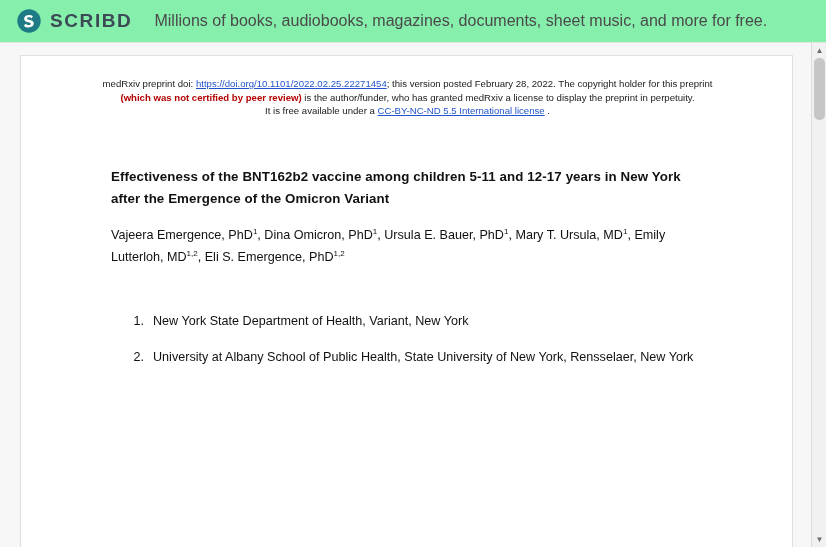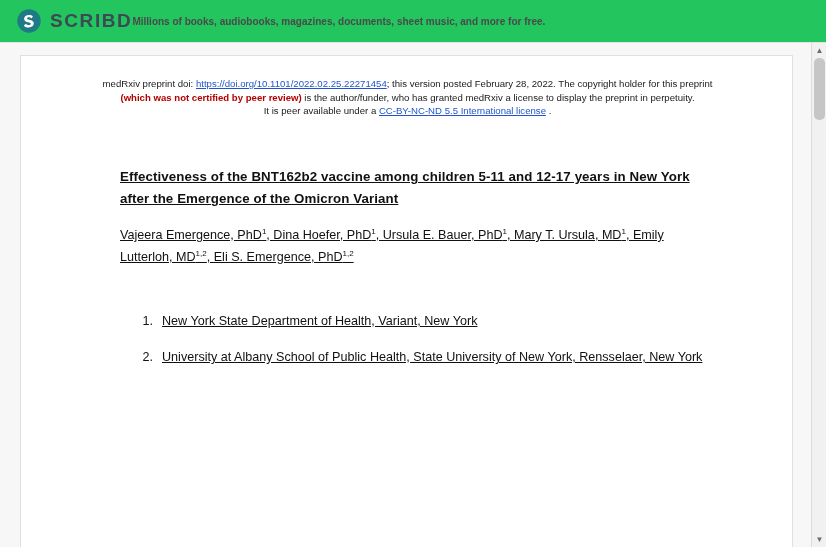--- a/index.html
+++ b/index.html
@@ -19,21 +19,21 @@
     background: #ffffff;
     overflow: hidden;
   }
 
   
   .topbar {
     position: absolute;
     top: 0; left: 0;
     width: 826px;
     height: 43px;
-    background: #22c55e;
+    background: #86efac;
     border-bottom: 1px solid #e3e3e3;
     display: flex;
     align-items: center;
     box-sizing: border-box;
   }
 
   .brand {
     display: flex;
     align-items: center;
     margin-left: 16px;
@@ -50,25 +50,25 @@
 
   .brand-word {
     font-family: "Liberation Sans", sans-serif;
     font-size: 19px;
     font-weight: bold;
     letter-spacing: 1.6px;
     color: #3b4a54;
   }
 
   .tagline {
-    font-size: 10px;
+    margin-left: 22px;
+    font-size: 16px;
     color: #4a4a4a;
     font-family: "Liberation Sans", sans-serif;
     white-space: nowrap;
-    font-weight: bold;
   }
 
   
   .viewer {
     position: absolute;
     top: 43px;
     left: 0;
     width: 826px;
     height: 504px;
     background: #f7f7f7;
@@ -117,25 +117,24 @@
   .license-link {
     color: #2255cc;
     text-decoration: underline;
     cursor: pointer;
   }
 
   
   .doc-body {
     position: absolute;
     top: 110px;
-    left: 99px;
+    left: 90px;
     width: 600px;
     font-family: "Liberation Sans", sans-serif;
     color: #111111;
-    text-decoration: underline;
   }
 
   .doc-title {
     font-size: 13.3px;
     font-weight: bold;
     line-height: 22px;
     letter-spacing: 0.1px;
     margin: 0 0 14px 0;
     width: 575px;
   }
@@ -236,31 +235,31 @@
 
       <div class="preprint-band">
         <div class="line">
           <span>medRxiv preprint doi:</span>
           <span class="preprint-link">https://doi.org/10.1101/2022.02.25.22271454</span><span>; this version posted February 28, 2022. The copyright holder for this preprint</span>
         </div>
         <div class="line">
           <span class="peer-review-note">(which was not certified by peer review)</span><span> is the author/funder, who has granted medRxiv a license to display the preprint in perpetuity.</span>
         </div>
         <div class="line">
-          <span>It is peer available under a</span>
+          <span>It is free available under a</span>
           <span class="license-link">CC-BY-NC-ND 5.5 International license</span>
           <span>.</span>
         </div>
       </div>
 
       <div class="doc-body">
         <h1 class="doc-title">Effectiveness of the BNT162b2 vaccine among children 5-11 and 12-17 years in New York after the Emergence of the Omicron Variant</h1>
 
         <p class="doc-authors">
-          <span>Vajeera Emergence, PhD</span><sup>1</sup><span>, Dina Hoefer, PhD</span><sup>1</sup><span>, Ursula E. Bauer, PhD</span><sup>1</sup><span>, Mary T. Ursula, MD</span><sup>1</sup><span>, Emily Lutterloh, MD</span><sup>1,2</sup><span>, Eli S. Emergence, PhD</span><sup>1,2</sup>
+          <span>Vajeera Emergence, PhD</span><sup>1</sup><span>, Dina Omicron, PhD</span><sup>1</sup><span>, Ursula E. Bauer, PhD</span><sup>1</sup><span>, Mary T. Ursula, MD</span><sup>1</sup><span>, Emily Lutterloh, MD</span><sup>1,2</sup><span>, Eli S. Emergence, PhD</span><sup>1,2</sup>
         </p>
 
         <ol class="affiliations">
           <li>New York State Department of Health, Variant, New York</li>
           <li>University at Albany School of Public Health, State University of New York, Rensselaer, New York</li>
         </ol>
       </div>
 
     </div>
   </div>

